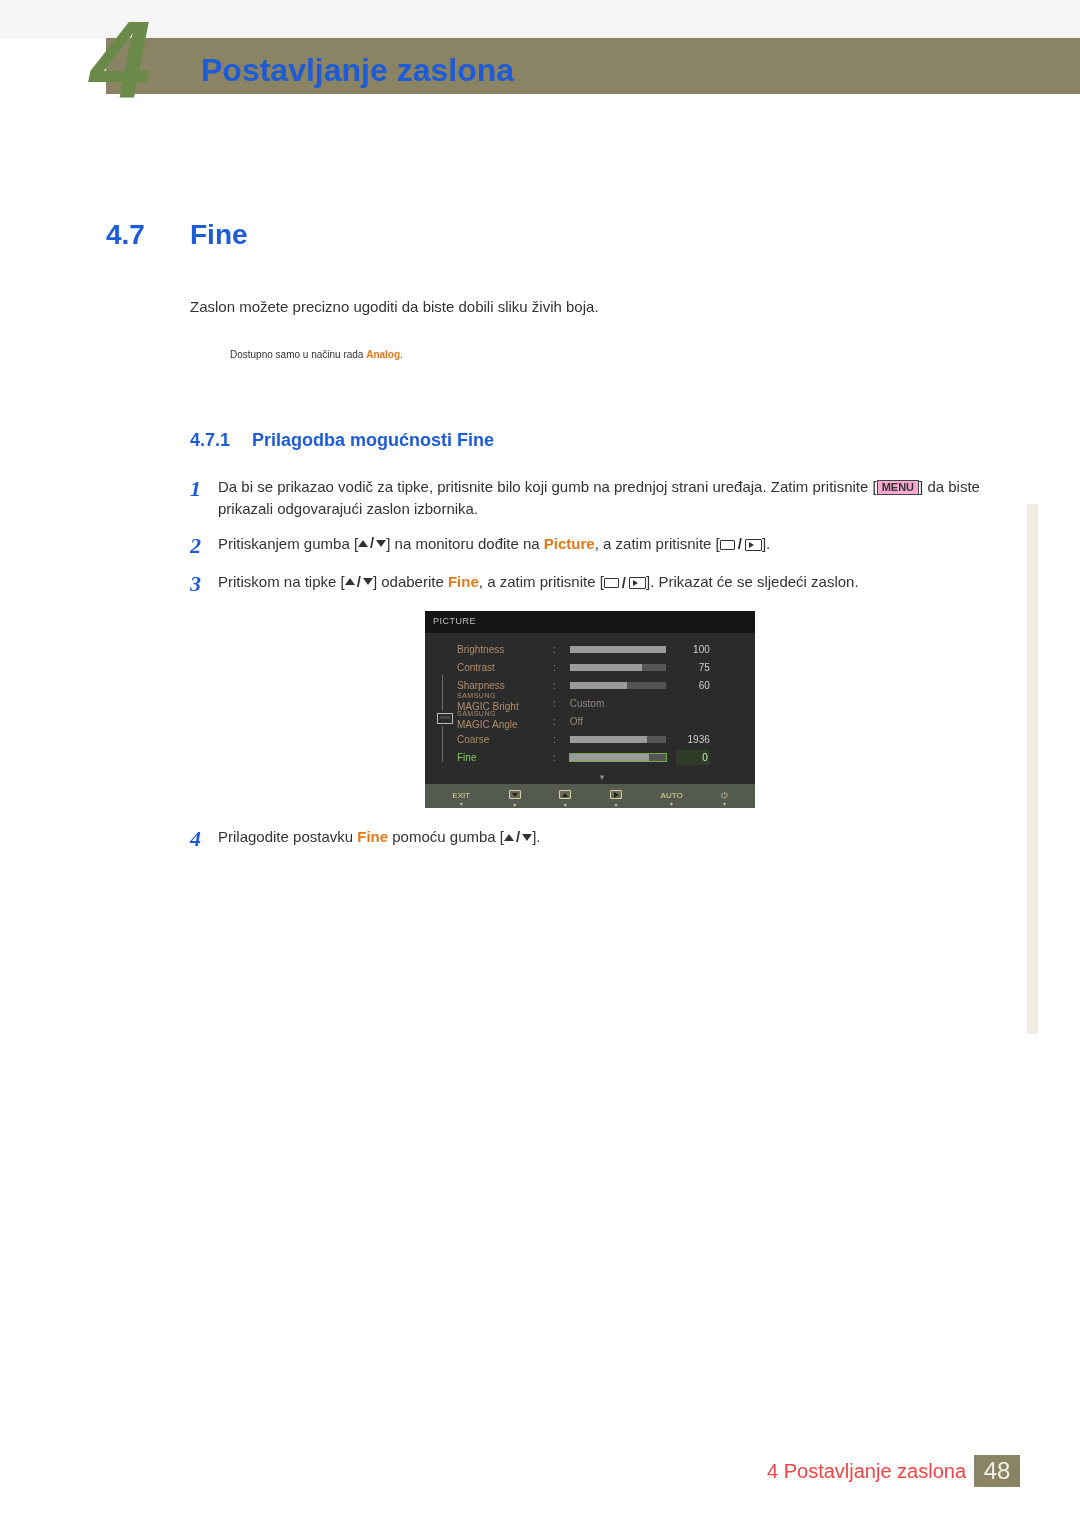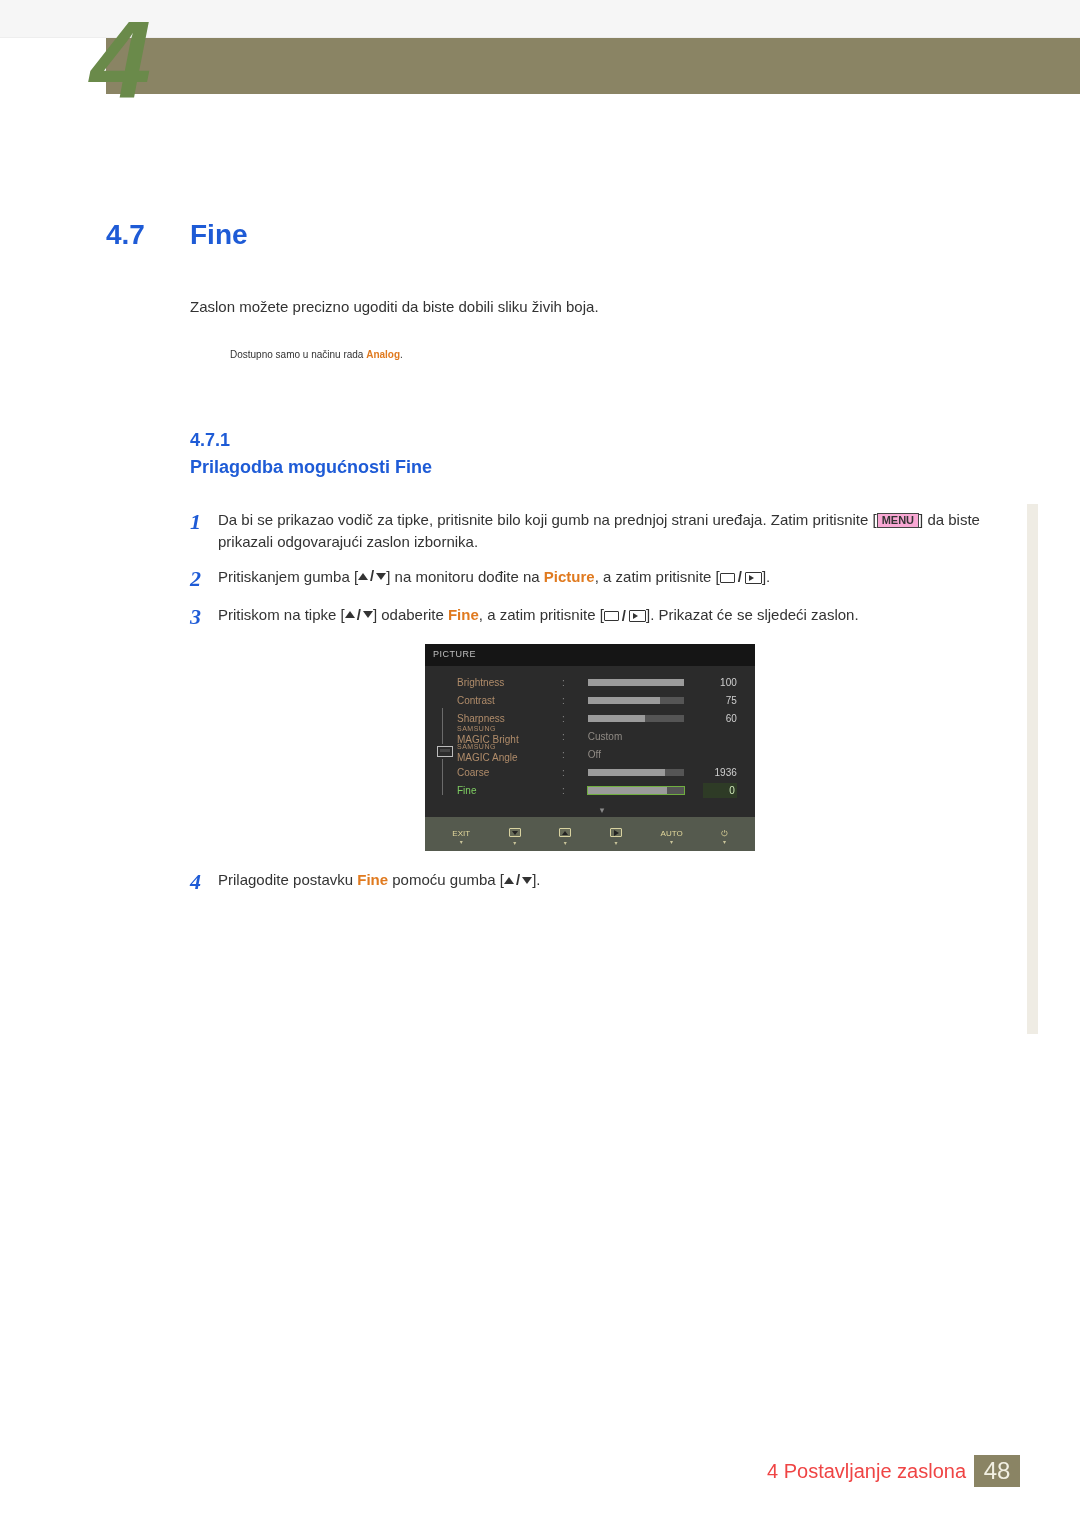--- a/index.html
+++ b/index.html
@@ -85,22 +85,21 @@
     height: 22px;
     flex: 0 0 22px;
   }
   .note-text {
     font-size: 10px;
   }
   .bold-orange { color: #e07a1f; font-weight: bold; }
   .subsection-row {
     display: flex;
     margin-left: 84px;
-    margin-bottom: 28px;
-    flex-direction: column;
+    margin-bottom: 22px;
   }
   .sub-num {
     font-size: 18px;
     font-weight: bold;
     color: #1e5bd6;
     width: 62px;
   }
   .sub-title {
     font-size: 18px;
     font-weight: bold;
@@ -225,21 +224,21 @@
   }
   .osd-left .monitor::after {
     content: ""; position: absolute; left: 2px; right: 2px; top: 2px; bottom: 4px;
     background: #bdbdbd30;
   }
   .osd-rows { flex: 1; }
   .osd-row {
     display: flex;
     align-items: center;
     height: 18px;
-    gap: 19px;
+    gap: 10px;
   }
   .osd-row.selected .osd-label { color: #7fcf62; }
   .osd-label {
     width: 86px;
     color: #b08c6a;
     font-size: 10px;
     white-space: nowrap;
   }
   .osd-label .magic {
     font-size: 7px;
@@ -281,21 +280,21 @@
   }
   .osd-chev {
     text-align: center;
     color: #8a8a8a;
     font-size: 9px;
     margin-top: -2px;
     padding-left: 24px;
   }
   .osd-footer {
     background: #555a4e;
-    height: 34px;
+    height: 24px;
     display: flex;
     align-items: center;
     justify-content: space-around;
     padding: 0 8px;
   }
   .osd-footer span {
     color: #e2d89c;
     font-size: 8px;
     position: relative;
   }
@@ -370,20 +369,21 @@
     background: #efece4;
   }
 </style>
 </head>
 <body>
 
 <div class="top-bar"></div>
 
 <div class="header-band">
   <div class="big-number">4</div>
+  <div class="chapter-title">Postavljanje zaslona</div>
 </div>
 
 <div class="side-strip"></div>
 
 <div class="content">
 
   <div class="section-row">
     <div class="section-num">4.7</div>
     <div class="section-title">Fine</div>
   </div>

